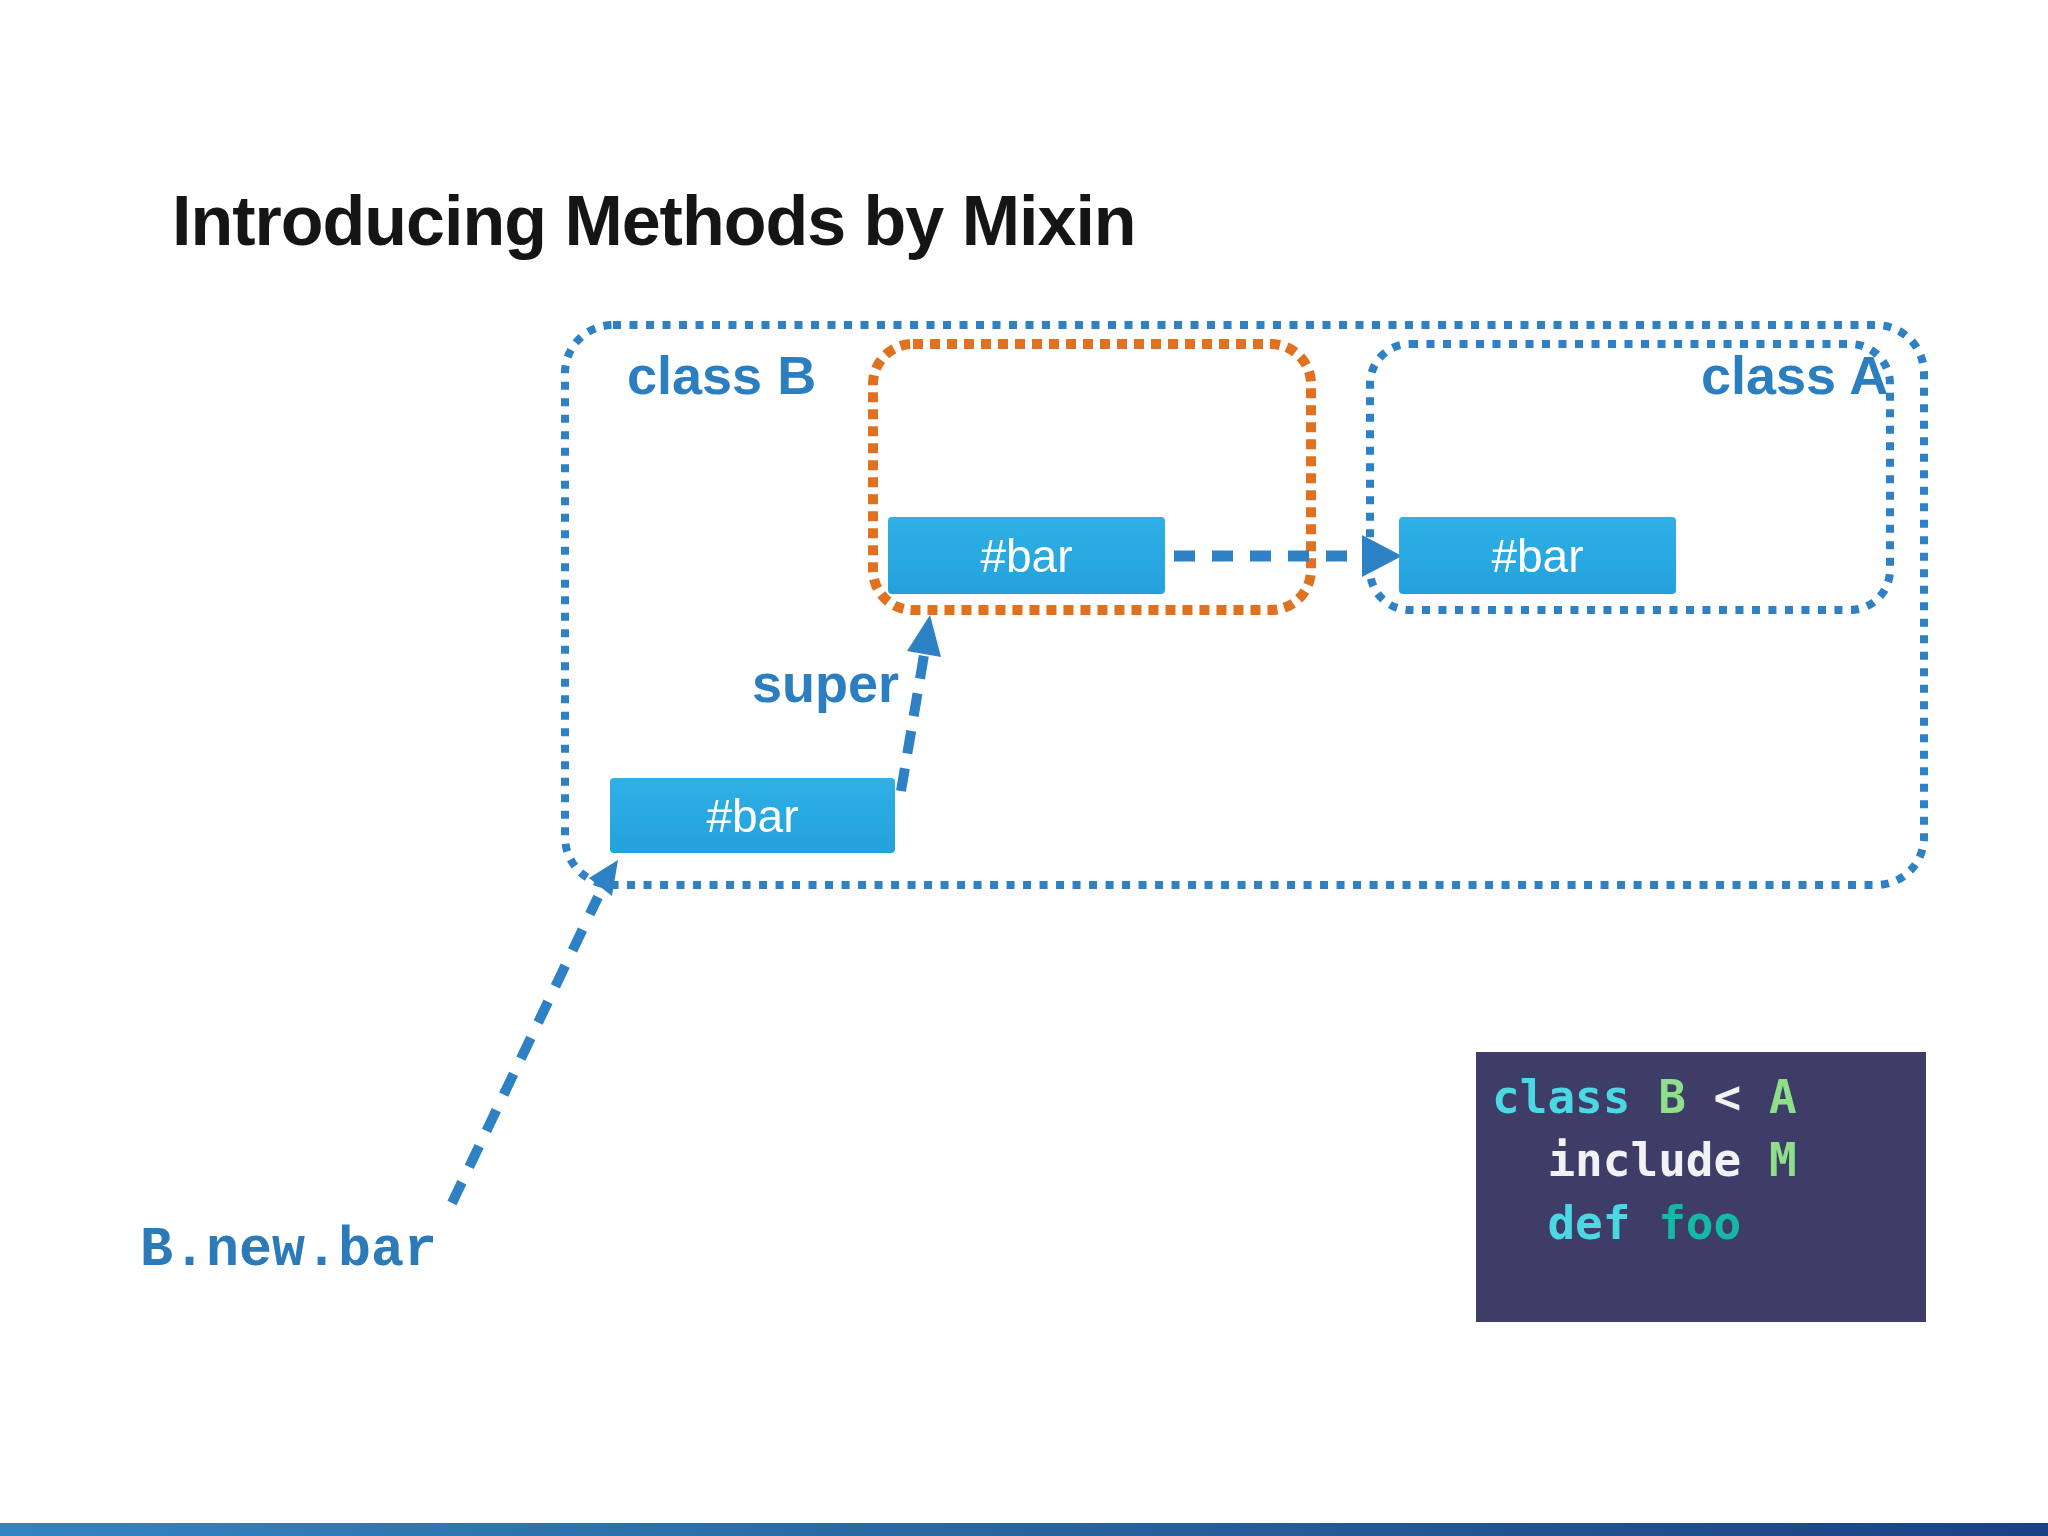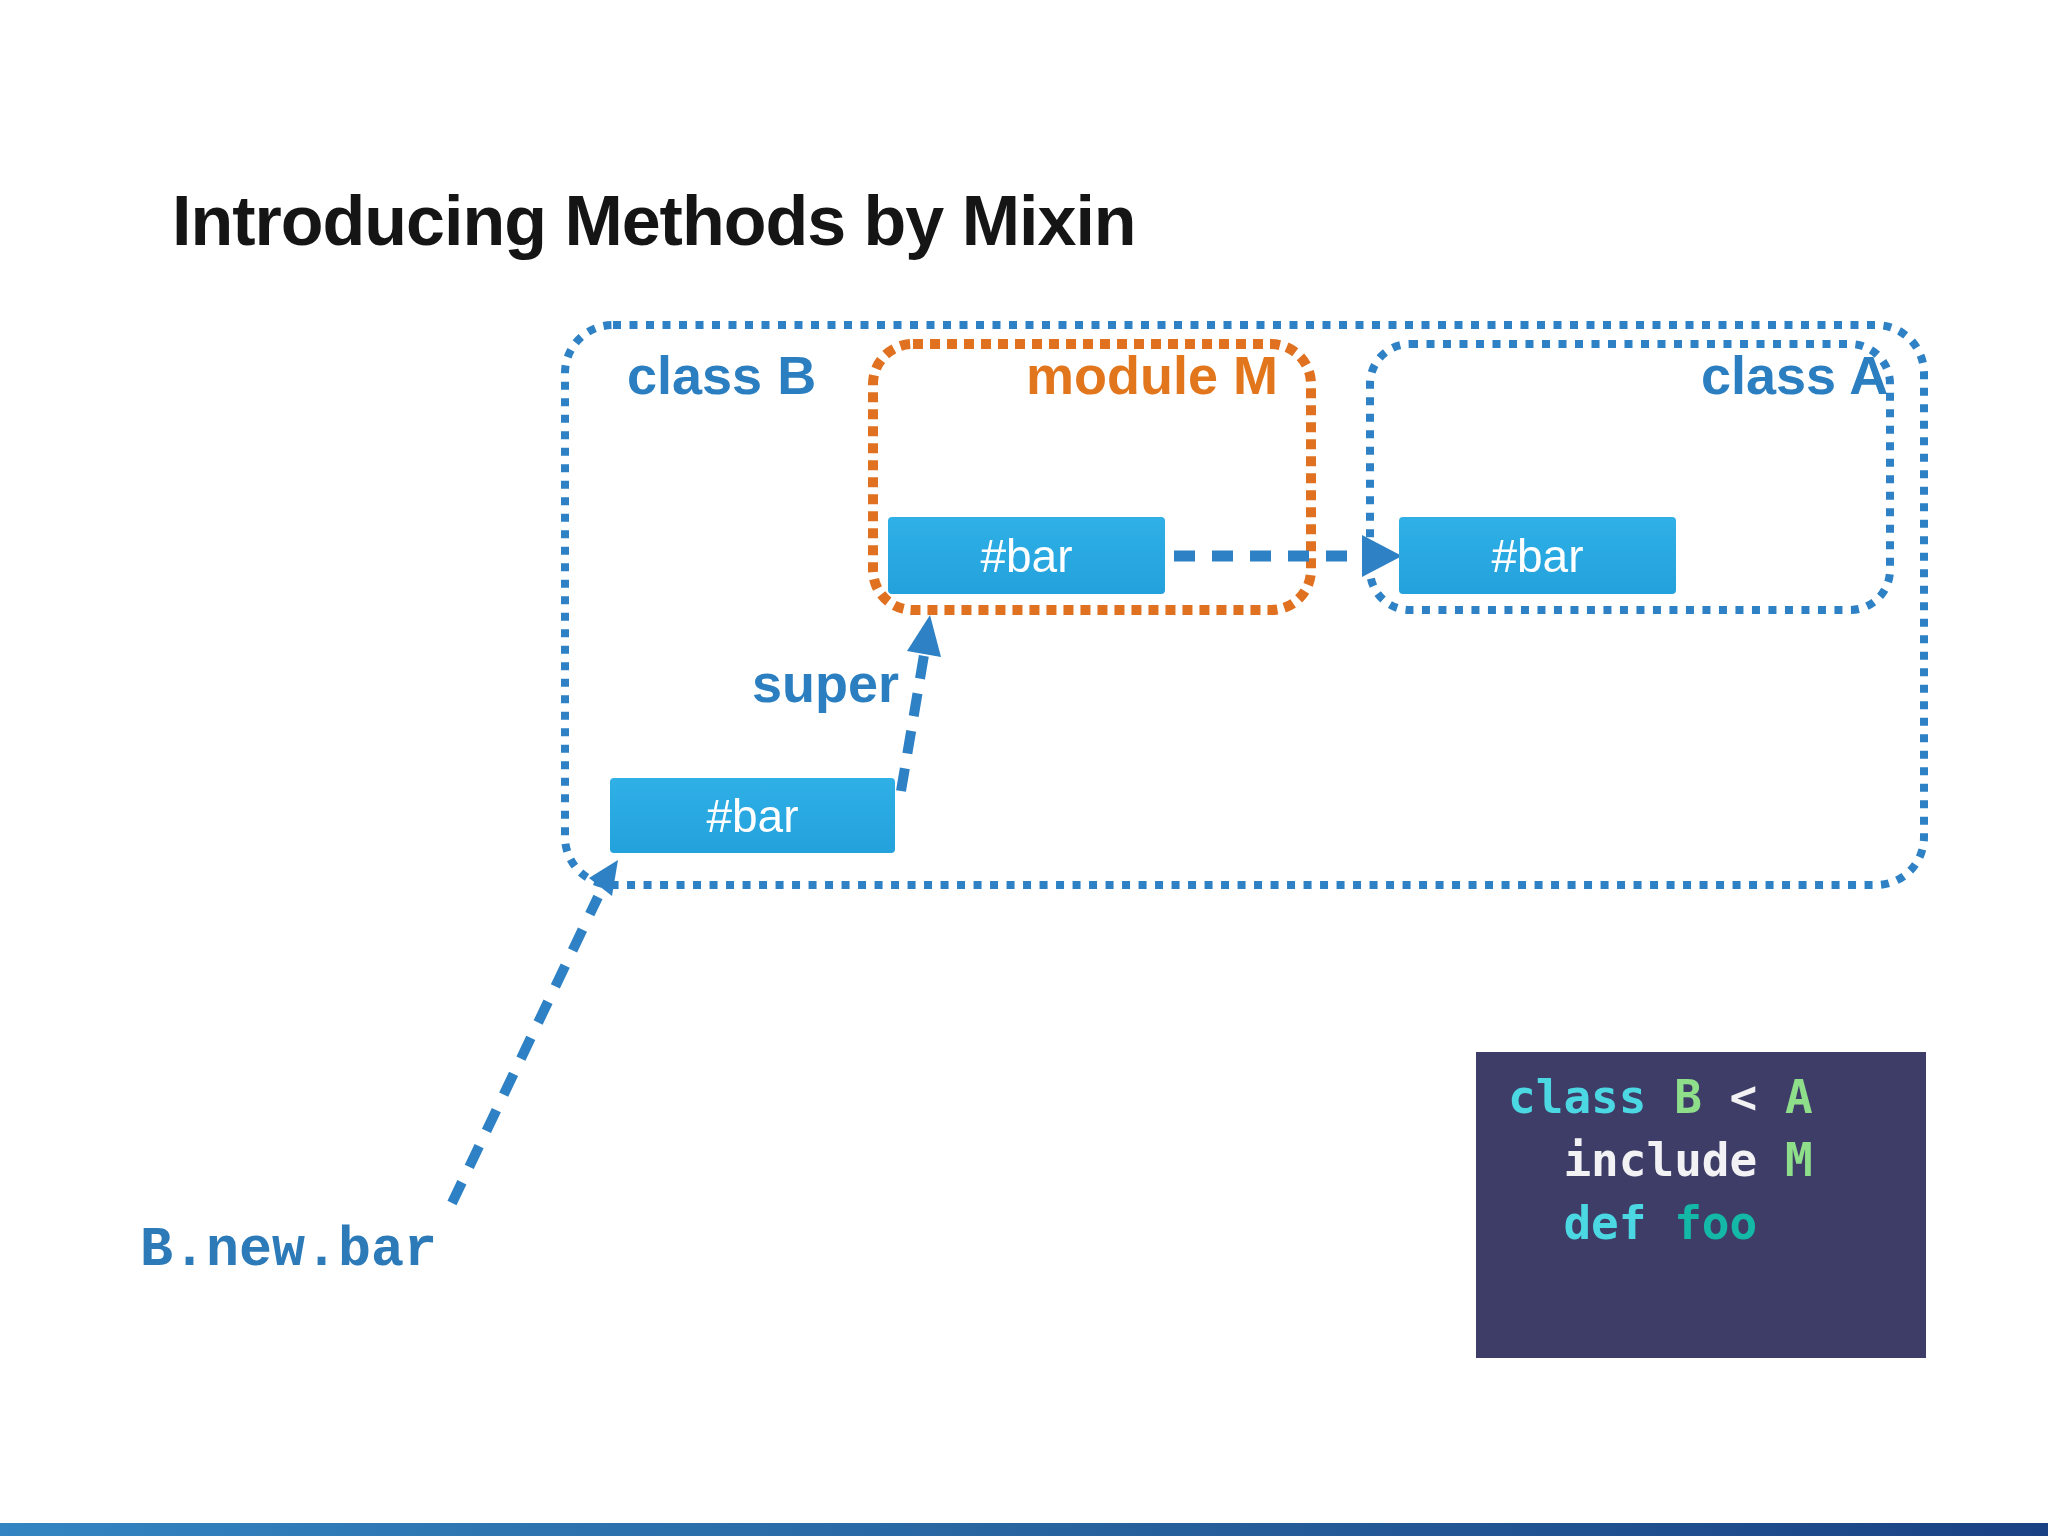--- a/index.html
+++ b/index.html
@@ -35,25 +35,25 @@
     position:absolute;
     background:linear-gradient(#2fb0e6,#23a1dc);
     border-radius:4px;
     display:flex;align-items:center;justify-content:center;
     color:#ffffff;font-size:46px;
   }
   .bar-pill.m{left:888px;top:517px;width:277px;height:77px;}
   .bar-pill.a{left:1399px;top:517px;width:277px;height:77px;}
   .bar-pill.b{left:610px;top:778px;width:285px;height:75px;}
   .code-block{
-    position:absolute;left:1476px;top:1052px;width:450px;height:306px;
+    position:absolute;left:1476px;top:1052px;width:450px;height:270px;
     background:#3d3d68;
     font-family:"DejaVu Sans Mono",monospace;
     font-size:46px;font-weight:bold;line-height:63px;
-    padding:14px 0 0 32px;box-sizing:border-box;
+    padding:14px 0 0 16px;box-sizing:border-box;
     white-space:pre;
   }
   .tok-cyan{color:#4cd8e2;}
   .tok-green{color:#8ede8a;}
   .tok-white{color:#f2f2f4;}
   .tok-blue{color:#14b8a6;}
   .footer-bar{
     position:absolute;left:0;top:1523px;width:2048px;height:13px;
     background:linear-gradient(to right,#3285c2 0%,#27649f 50%,#1a4183 100%);
   }
@@ -83,21 +83,20 @@
       <polygon points="930,615 941,657 907,651" fill="#2e81c4"></polygon>
     </g>
 
     <g>
       <line x1="452" y1="1203" x2="598" y2="897" stroke-width="10" stroke-dasharray="23 17" stroke="#2e81c4"></line>
       <polygon points="589,878 618,860 612,896" fill="#2e81c4"></polygon>
     </g>
   </svg>
 
   <div class="box-label label-blue" style="left:627px;top:348px;">class B</div>
-  <div class="box-label label-orange" style="left:1026px;top:348px;">module M</div>
   <div class="box-label label-blue" style="left:1669px;top:348px;margin-left:32px;">class A</div>
 
   <div class="bar-pill m">
     <span>#bar</span>
   </div>
   <div class="bar-pill a">
     <span>#bar</span>
   </div>
   <div class="bar-pill b">
     <span>#bar</span>

